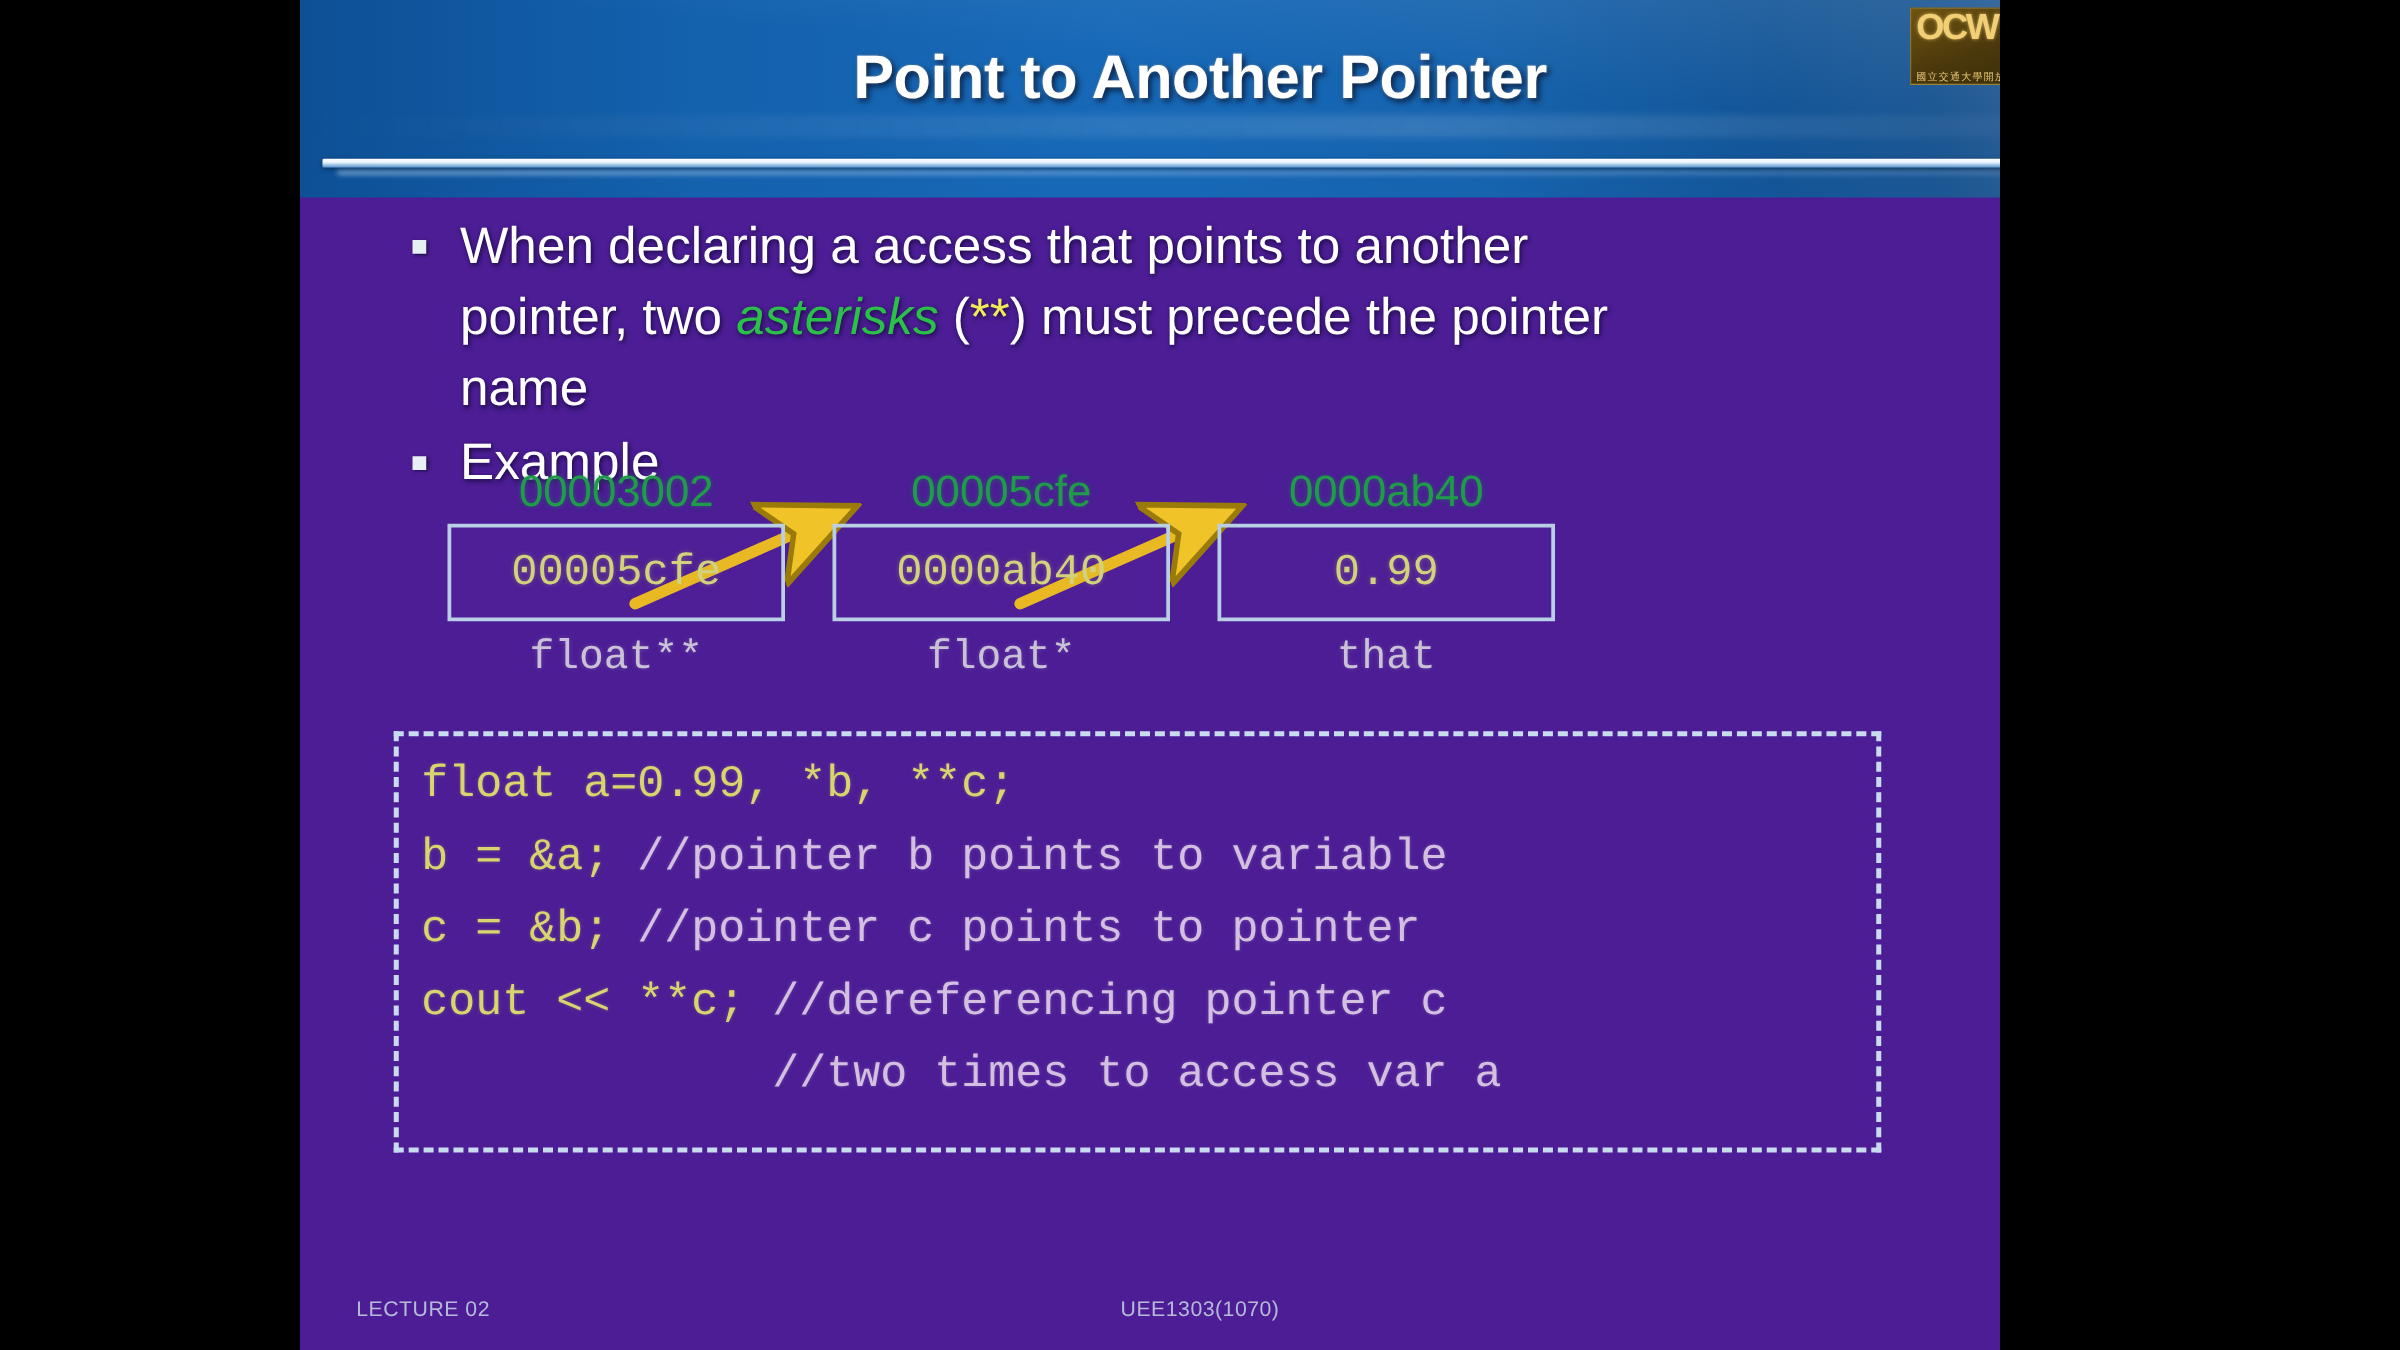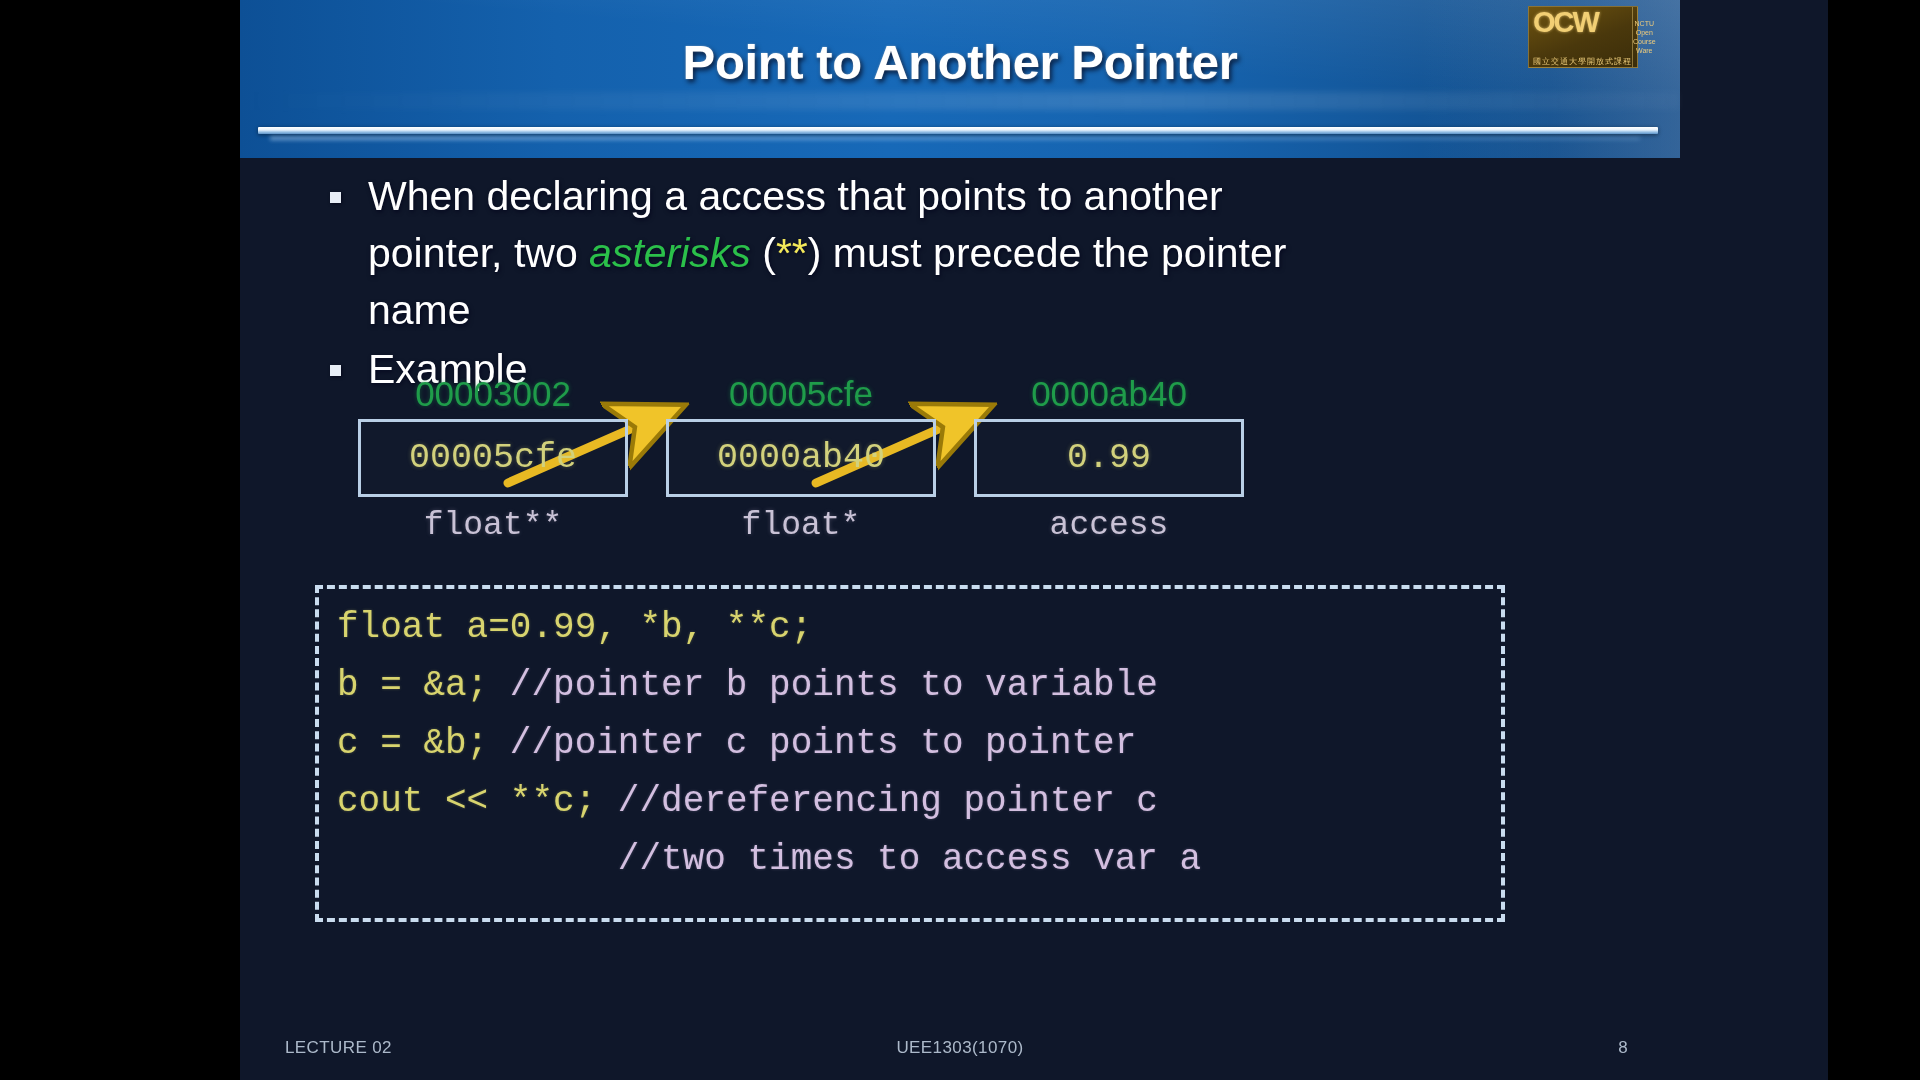--- a/index.html
+++ b/index.html
@@ -16,26 +16,26 @@
   #video-frame {
     position: absolute;
     left: 0; top: 0;
     width: 1920px; height: 1080px;
     background: #000;
   }
 
   #slide {
     position: absolute;
     left: 240px; top: 0;
-    width: 1588px; height: 1080px;
+    width: 1360px; height: 1080px;
     overflow: hidden;
     background:
       radial-gradient(ellipse 1100px 700px at 78% 8%, rgba(36,96,170,0.55) 0%, rgba(20,60,120,0.10) 55%, rgba(0,0,0,0) 75%),
       linear-gradient(160deg, #0b2c54 0%, #0a2950 18%, #092545 45%, #072murky 46%, #06203d 70%, #051a33 100%);
-    background-color: #0f172a;
+    background-color: #4c1d95;
   }
 
   
   #header-band {
     position: absolute;
     left: 0; top: 0;
     width: 1440px; height: 158px;
     background:
       linear-gradient(185deg, rgba(255,255,255,0.10) 0%, rgba(255,255,255,0) 40%),
       linear-gradient(90deg, #0d5096 0%, #1461ad 22%, #1769b8 45%, #1663ae 66%, #12508f 88%, #0e4078 100%);
@@ -315,21 +315,21 @@
             <div class="mem-type">float**</div>
           </div>
           <div class="mem-col c1">
             <div class="mem-addr">00005cfe</div>
             <div class="mem-box">0000ab40</div>
             <div class="mem-type">float*</div>
           </div>
           <div class="mem-col c2">
             <div class="mem-addr">0000ab40</div>
             <div class="mem-box">0.99</div>
-            <div class="mem-type">access</div>
+            <div class="mem-type">that</div>
           </div>
         </div>
 
       <div id="code-block">
           <div class="code-line"><span>float a=0.99, *b, **c;</span></div>
           <div class="code-line"><span>b = &amp;a; </span><span class="cmt">//pointer b points to variable</span></div>
           <div class="code-line"><span>c = &amp;b; </span><span class="cmt">//pointer c points to pointer</span></div>
           <div class="code-line"><span>cout &lt;&lt; **c; </span><span class="cmt">//dereferencing pointer c</span></div>
           <div class="code-line"><span>             </span><span class="cmt">//two times to access var a</span></div>
         </div>

